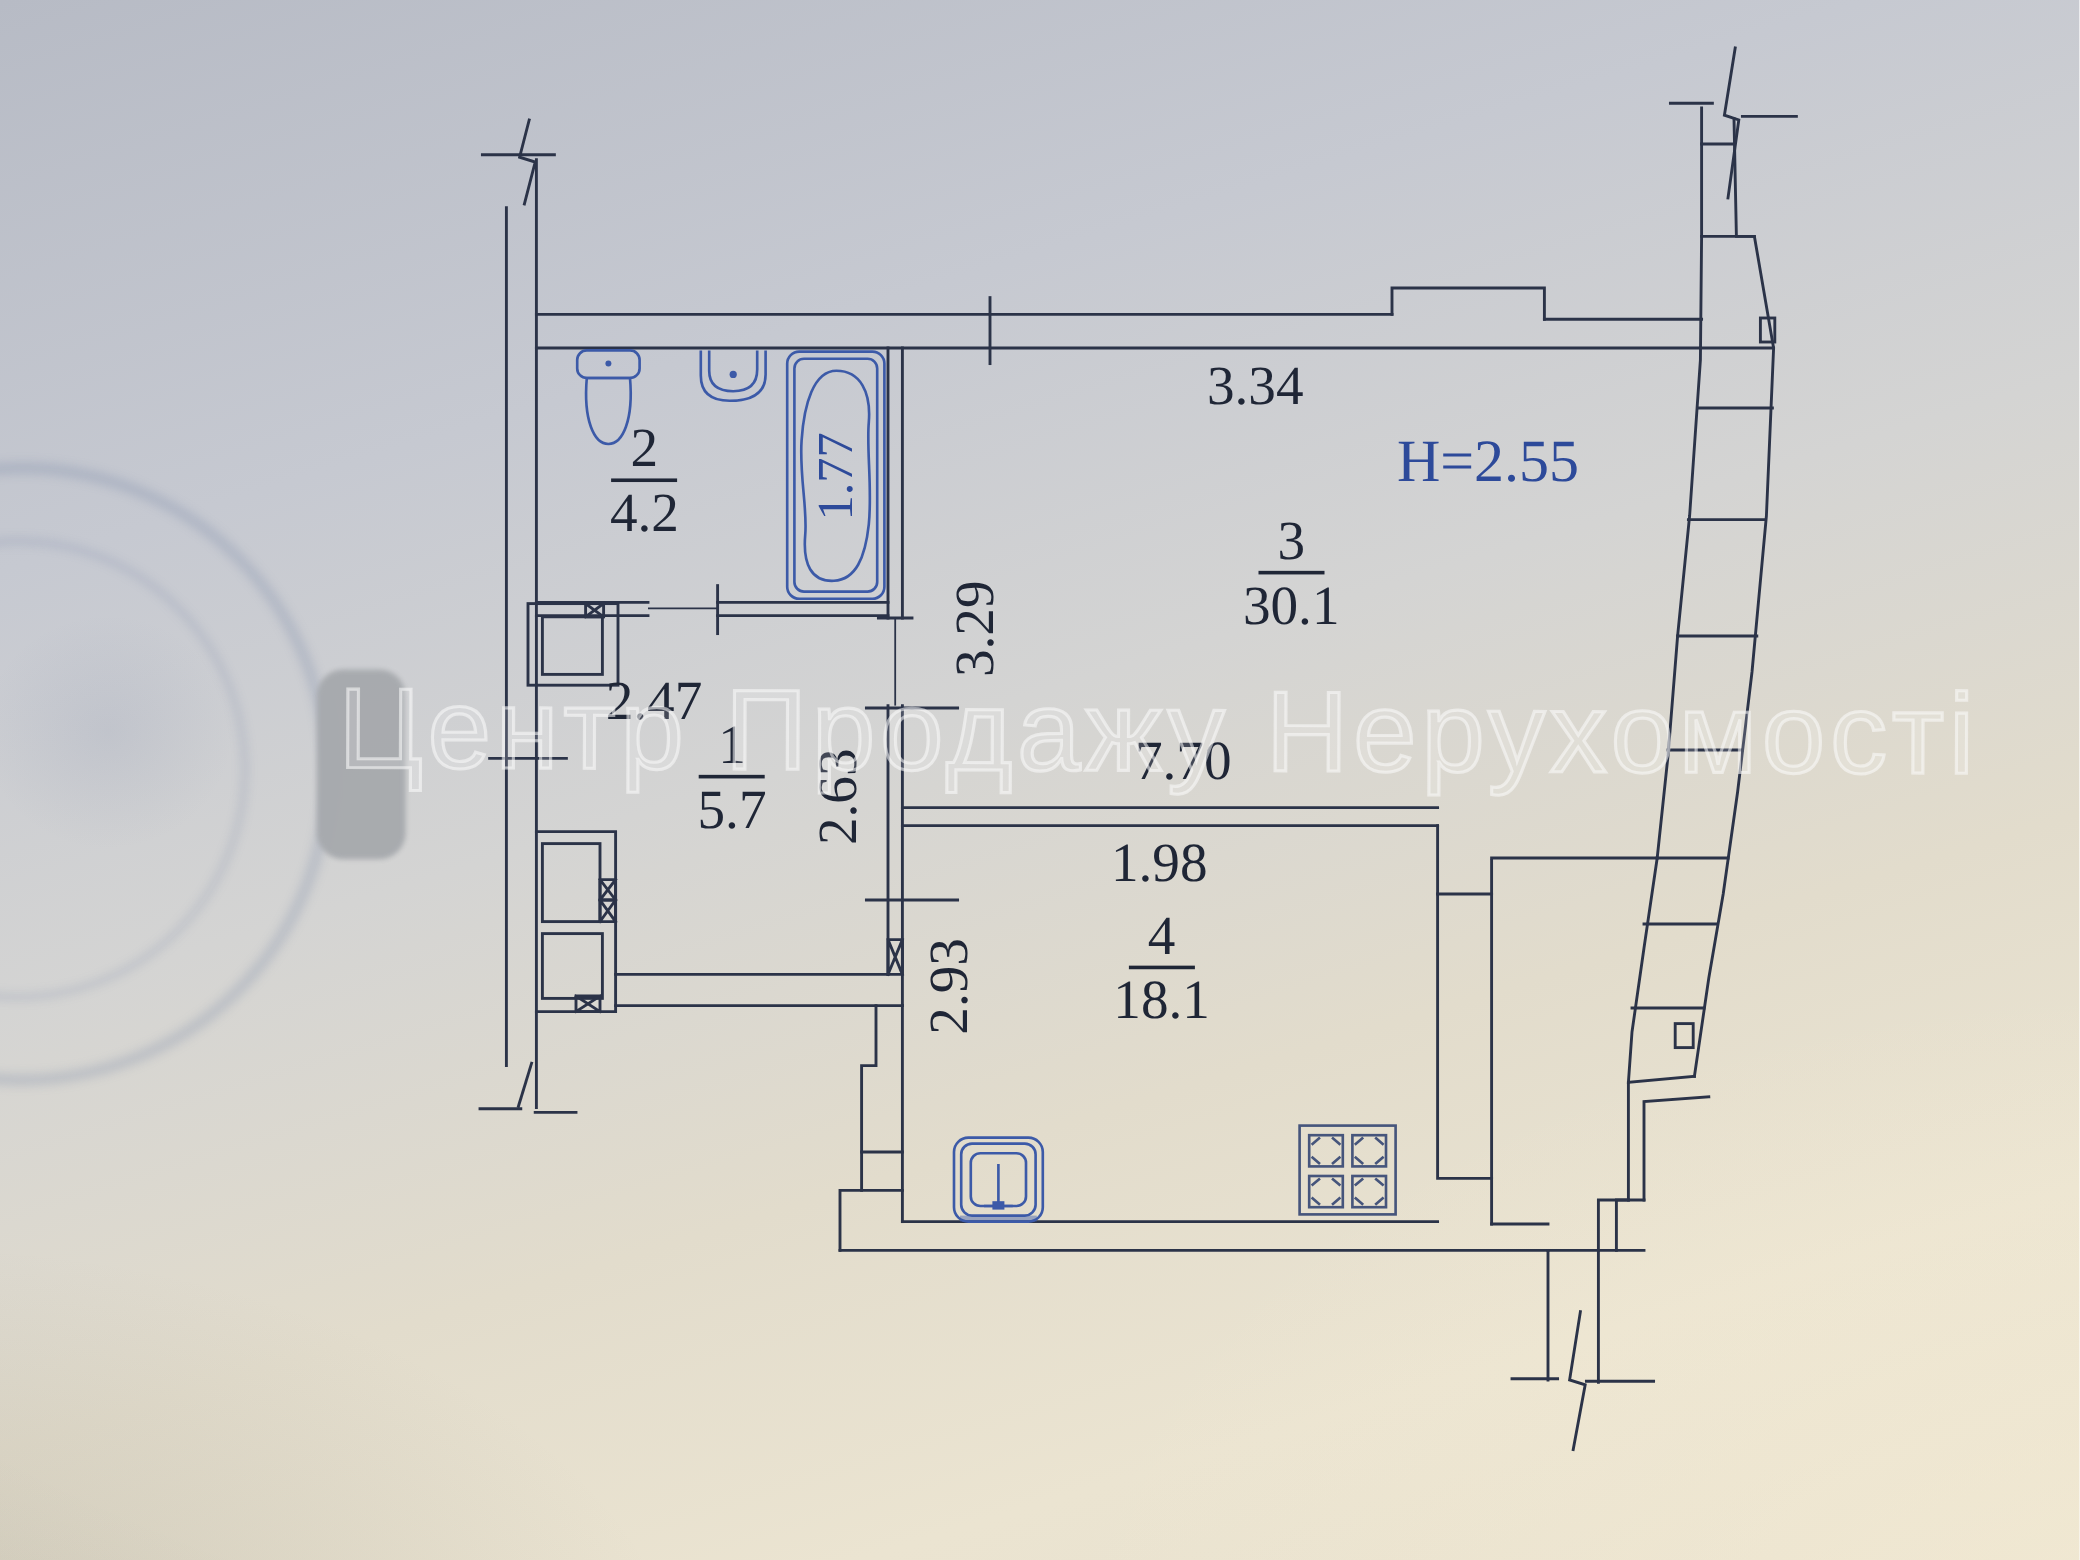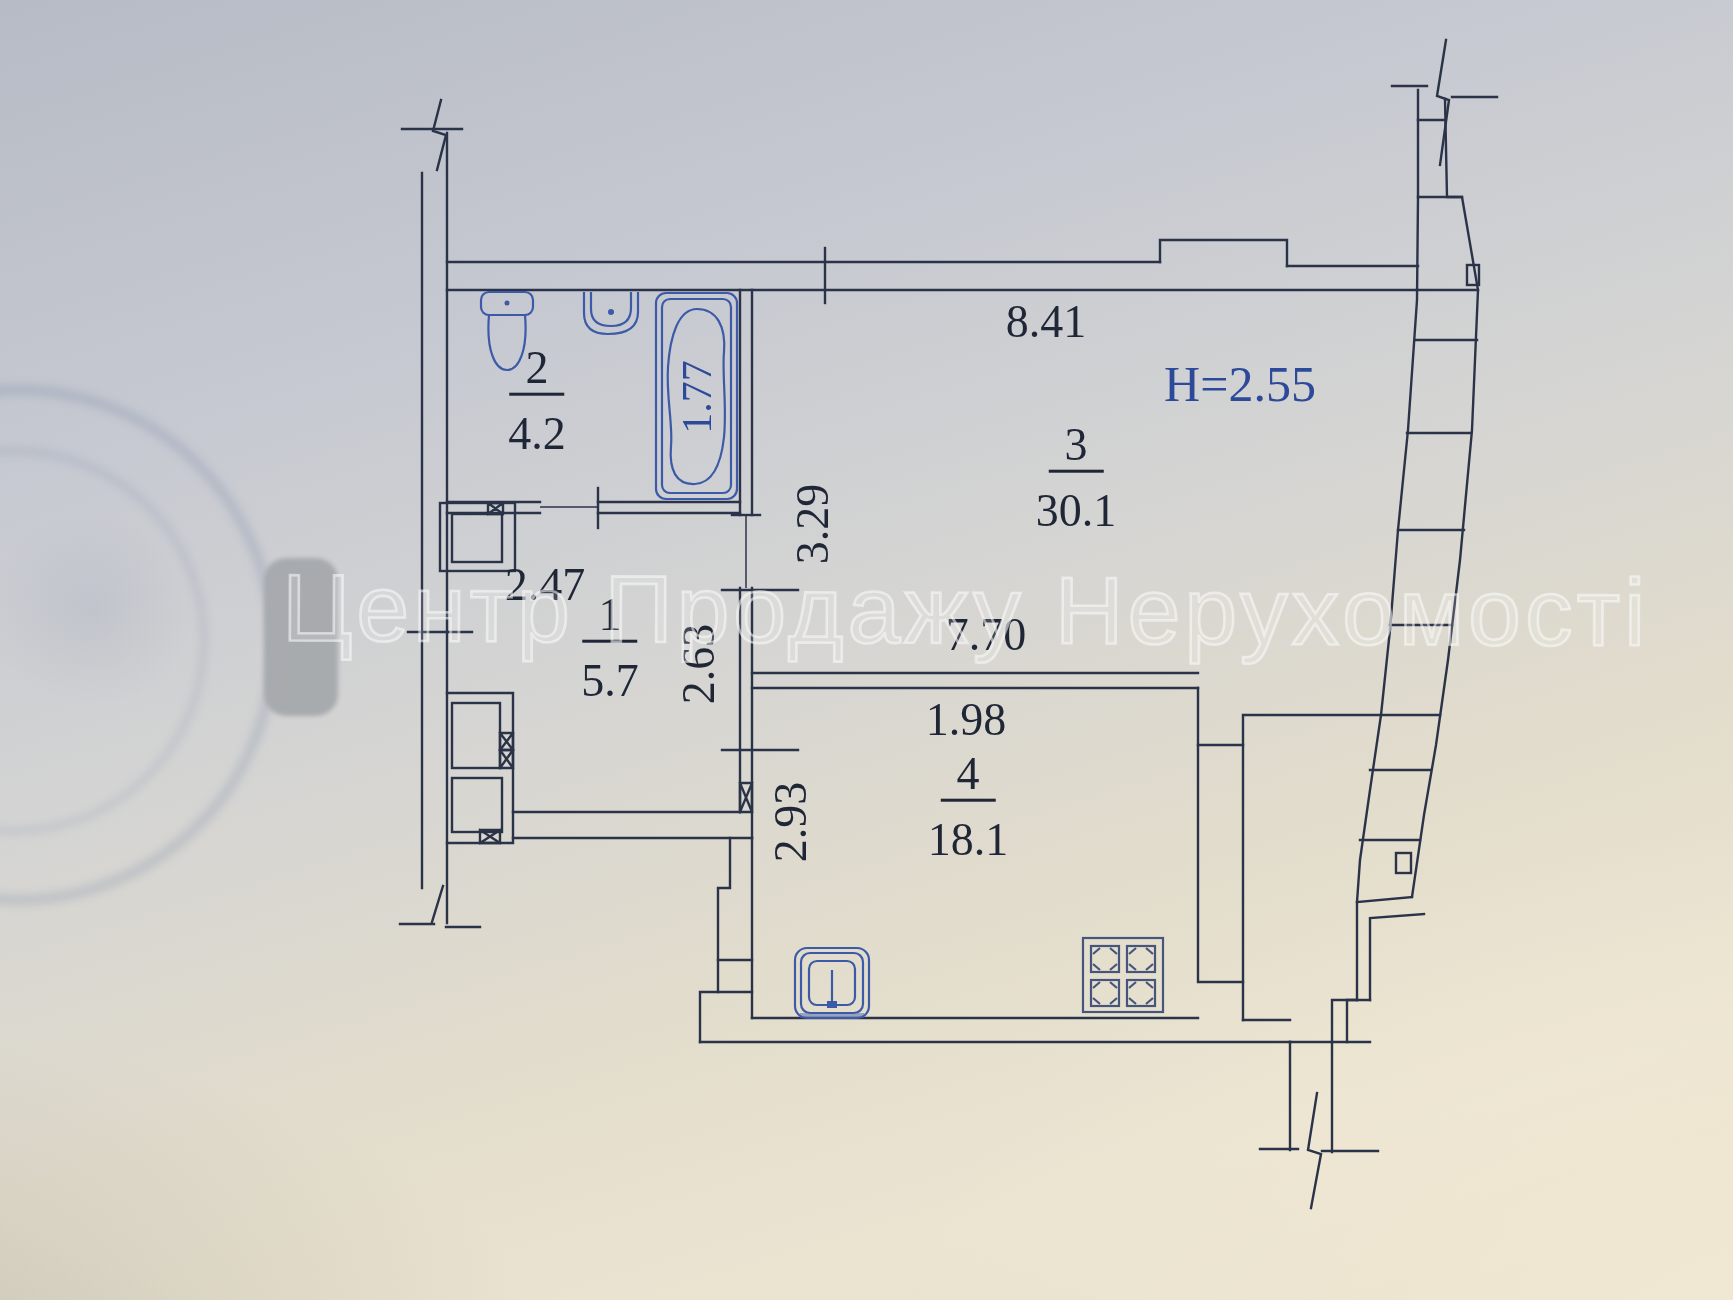--- a/index.html
+++ b/index.html
@@ -21,21 +21,21 @@
   .lbl{position:absolute;z-index:4;font-family:"Liberation Serif",serif;color:var(--label-dark,#1f2636);
        font-size:46px;transform:translate(-50%,-50%);white-space:nowrap;}
   .lbl.rot{transform:translate(-50%,-50%) rotate(-90deg);}
   .lbl.blue{color:var(--accent-blue,#2d4a9a);}
   .lbl.big{font-size:50px;text-align:center;}
   .lbl.tub{font-size:42px;}
   .frac{position:absolute;z-index:4;transform:translate(-50%,-50%);display:flex;flex-direction:column;
         align-items:center;font-family:"Liberation Serif",serif;color:var(--label-dark,#1f2636);
         font-size:46px;line-height:1.05;}
   .frac .num{border-bottom:3px solid var(--label-dark,#1f2636);padding:0 16px 1px;}
-  .frac .area{padding-top:14px;}
+  .frac .area{padding-top:2px;}
   .p-dim247{left:545px;top:584px;}
   .p-room1{left:610px;top:648px;}
   .p-room2{left:537px;top:401px;}
   .p-dim577{left:1046px;top:321px;}
   .p-height{left:1240px;top:384px;}
   .p-room3{left:1076px;top:478px;}
   .p-dim329{left:812px;top:524px;}
   .p-dim561{left:986px;top:634px;}
   .p-dim263{left:698px;top:664px;}
   .p-dim390{left:966px;top:719px;}
@@ -187,21 +187,21 @@
 
   <div class="lbl p-dim247">2.47</div>
   <div class="frac p-room1">
     <span class="num">1</span>
     <span class="area">5.7</span>
   </div>
   <div class="frac p-room2">
     <span class="num">2</span>
     <span class="area">4.2</span>
   </div>
-  <div class="lbl p-dim577">8.41</div>
+  <div class="lbl p-dim577">3.34</div>
   <div class="lbl blue big p-height">Н=2.55</div>
   <div class="frac p-room3">
     <span class="num">3</span>
     <span class="area">30.1</span>
   </div>
   <div class="lbl rot p-dim329">3.29</div>
   <div class="lbl p-dim561">7.70</div>
   <div class="lbl rot p-dim263">2.63</div>
   <div class="lbl p-dim390">1.98</div>
   <div class="frac p-room4">

